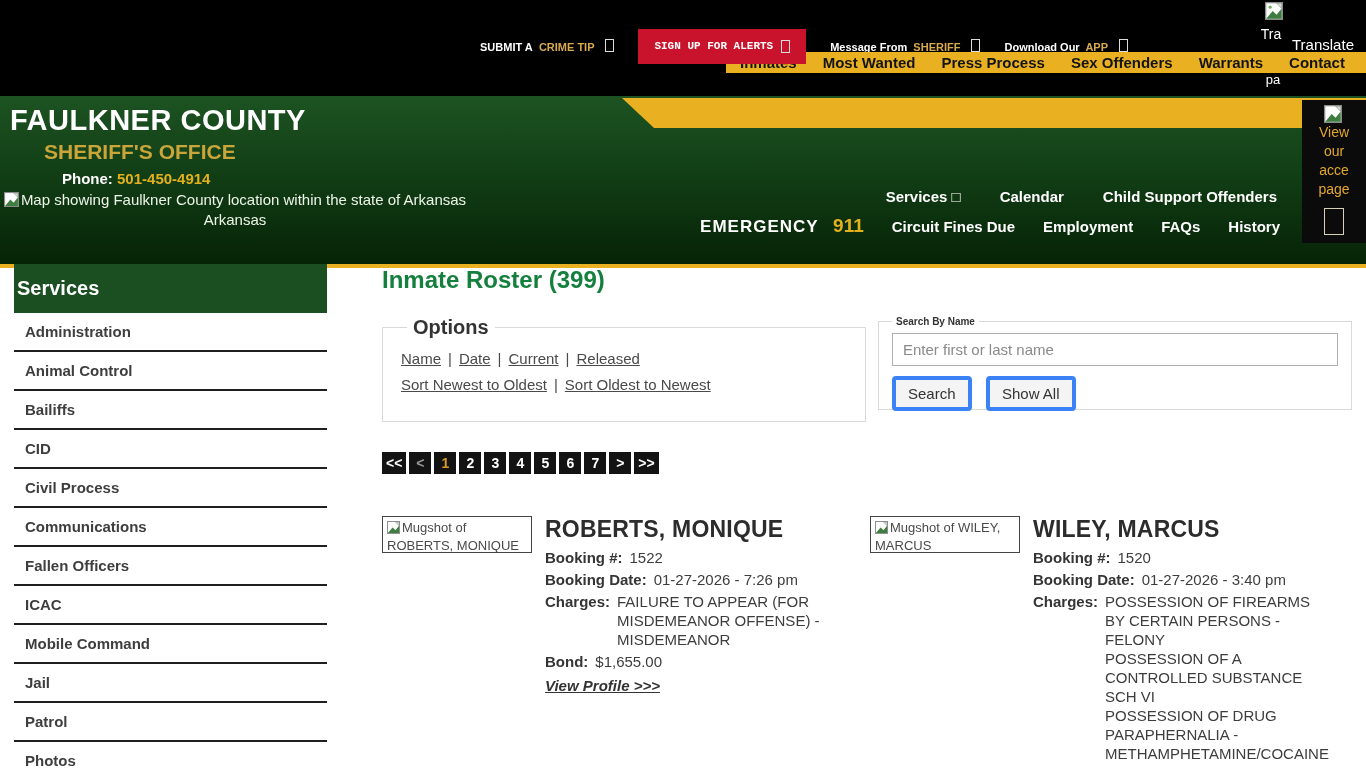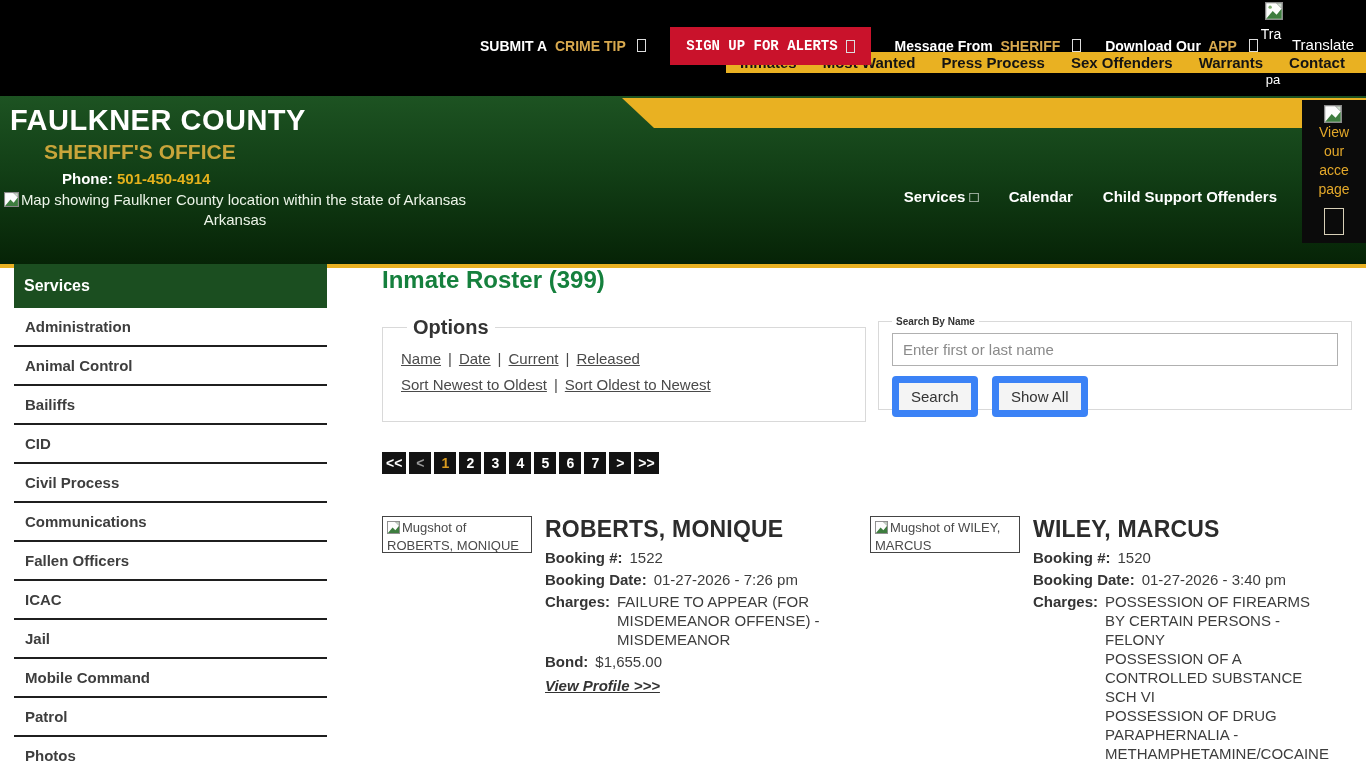--- a/index.html
+++ b/index.html
@@ -6,21 +6,21 @@
     --gold:#e9b122; --green-dark:#1b4e20; --red:#c9122b;
     --tan:#d8a94e; --gold-bright:#e3b11c; --txt:#3d3d3d;
   }
   *{box-sizing:border-box;margin:0;padding:0;}
   body{background:#fff;font-family:"Liberation Sans","DejaVu Sans",sans-serif;}
   .page{position:relative;width:1366px;height:768px;overflow:hidden;background:#fff;}
 
   
   .topbar{position:absolute;top:0;left:0;right:0;height:96px;background:#000;}
   .topbar-row{position:absolute;left:480px;top:26px;height:40px;display:flex;align-items:center;gap:24px;
-    color:#fff;font-size:14px;font-weight:600;white-space:nowrap;}
+    color:#fff;font-size:11px;font-weight:600;white-space:nowrap;}
   .hl{color:var(--tan);}
   .tofu{display:inline-block;width:9px;height:13px;border:1px solid #ddd;margin-left:8px;vertical-align:-1px;}
   .btn-red{background:var(--red);color:#fff;padding:11px 16px;position:relative;z-index:2;display:flex;align-items:center;cursor:pointer;font-family:Liberation Mono, monospace;}
   .gold-nav{position:absolute;left:726px;top:52px;right:0;height:21px;background:var(--gold);
     display:flex;align-items:center;gap:26px;padding-left:14px;z-index:1;}
   .gold-nav span{color:#141414;font-weight:700;font-size:15px;cursor:pointer;white-space:nowrap;}
   .translate{position:absolute;right:14px;top:2px;width:96px;height:94px;z-index:0;color:#fff;}
   .translate .alt-col{position:absolute;left:4px;top:0;width:30px;text-align:center;font-size:14px;}
   .translate .frag-top{position:absolute;left:0;top:24px;width:30px;text-align:center;font-size:14px;}
   .translate .frag-bottom{position:absolute;left:2px;top:70px;width:30px;text-align:center;font-size:13px;z-index:0;}
@@ -31,56 +31,56 @@
     background:linear-gradient(180deg,#1d5322 0%,#123f16 45%,#062306 100%);
     border-bottom:4px solid var(--gold);}
   .gold-band{position:absolute;top:2px;left:622px;right:0;height:30px;background:var(--gold);
     clip-path:polygon(0 0,100% 0,100% 100%,32px 100%);}
   .brand{position:absolute;left:10px;top:8px;}
   .county{color:#fff;font-size:29px;font-weight:700;letter-spacing:.5px;}
   .office{color:#c9a53a;font-size:21px;font-weight:700;margin:3px 0 0 34px;}
   .phone{color:#fff;font-size:15px;font-weight:700;margin:6px 0 0 52px;}
   .phone .num{color:var(--gold-bright);}
   .map-fallback{position:absolute;left:0;top:94px;width:470px;text-align:center;color:#ecf4e8;font-size:15px;line-height:1.3;}
-  .hnav1{position:absolute;top:92px;right:89px;display:flex;gap:30px;color:#fff;font-size:15px;font-weight:600;}
+  .hnav1{position:absolute;top:92px;right:89px;display:flex;gap:39px;color:#fff;font-size:15px;font-weight:600;}
   .hnav1 span{cursor:pointer;white-space:nowrap;}
   .hnav2{position:absolute;top:119px;right:86px;display:flex;gap:28px;align-items:baseline;color:#fff;}
   .emg{font-size:17px;font-weight:600;letter-spacing:1px;}
   .e911{color:var(--gold-bright);font-size:19px;font-weight:600;margin-left:10px;}
   .hnav2 .nav2-item{font-size:15px;font-weight:600;cursor:pointer;white-space:nowrap;}
   .a11y{position:absolute;right:0;top:4px;width:64px;height:143px;background:#0b0b0b;z-index:3;
     display:flex;flex-direction:column;align-items:center;padding-top:5px;cursor:pointer;}
   .a11y .atext{color:#e3a82a;font-size:14px;line-height:1.35;text-align:center;width:50px;}
   .a11y .bigbox{width:20px;height:27px;border:1px solid #d8d0b8;margin-top:9px;}
 
   
   .bimg{vertical-align:-2px;margin-right:2px;}
 
   
   .sidebar{position:absolute;left:14px;top:264px;width:313px;}
-  .sb-title{background:var(--green-dark);color:#fff;font-weight:700;font-size:16px;padding:13px 10px;}
+  .sb-title{background:var(--green-dark);color:#fff;font-weight:700;font-size:20px;padding:13px 3px;}
   .sb-item{padding:10px 0 10px 11px;border-bottom:2px solid #1f1f1f;font-weight:700;font-size:15px;color:#3e3e3e;cursor:pointer;}
 
   
   .main{position:absolute;left:382px;top:264px;width:970px;}
   .main h1{font-size:24px;color:#15803d;font-weight:700;margin:2px 0 22px;}
   .controls{display:flex;align-items:flex-start;}
   fieldset{border:1px solid #d9d9d9;background:#fff;}
   .options-fs{width:484px;height:106px;margin-right:12px;padding:2px 18px;}
   .options-fs legend{font-size:20px;font-weight:700;color:#333;padding:0 6px;margin-left:6px;}
   .linkrow{font-size:15px;color:#4a4a4a;margin-top:9px;}
   .linkrow a{color:#4a4a4a;text-decoration:underline;cursor:pointer;}
   .linkrow .sep{margin:0 7px;}
   .search-fs{width:474px;height:94px;padding:4px 13px;}
   .search-fs legend{font-size:10px;font-weight:700;color:#333;padding:0 4px;}
   .search-input{width:100%;height:33px;border:1px solid #b0b0b0;font-size:15px;padding:0 10px;color:#555;
     font-family:"Liberation Sans",sans-serif;margin-top:2px;}
   .search-input::placeholder{color:#8a8a8a;}
   .btnrow{margin-top:10px;}
-  .gbtn{background:#f4f4f4;border:7px solid #3b82f6;border-radius:4px;font-size:15px;color:#333;
+  .gbtn{background:#f4f4f4;border:4px solid #3b82f6;border-radius:4px;font-size:15px;color:#333;
     padding:5px 12px;margin-right:10px;cursor:pointer;font-family:"Liberation Sans",sans-serif;}
 
   .pagination{margin-top:30px;display:flex;gap:3px;}
   .pg{min-width:22px;height:22px;background:#131313;color:#fff;font-size:14px;font-weight:700;
     display:flex;align-items:center;justify-content:center;padding:0 4px;cursor:pointer;}
   .pg.dim{color:#9a9a9a;}
   .pg.current{color:#d99b1f;}
 
   .cards{display:grid;grid-template-columns:482px 482px;gap:0 6px;margin-top:42px;}
   .card{display:flex;align-items:flex-start;}
@@ -169,20 +169,30 @@
       </div>
       <div>Arkansas</div>
     </div>
 
     <div class="hnav1">
       <span>Services □</span>
       <span>Calendar</span>
       <span>Child Support Offenders</span>
     </div>
 
+    <div class="hnav2">
+      <span>
+        <span class="emg">EMERGENCY</span>
+        <span class="e911">911</span>
+      </span>
+      <span class="nav2-item">Circuit Fines Due</span>
+      <span class="nav2-item">Employment</span>
+      <span class="nav2-item">FAQs</span>
+      <span class="nav2-item">History</span>
+    </div>
 
     <div class="a11y">
       <svg class="bimg" viewBox="0 0 14 14" width="18" height="18">
         <rect x="0.5" y="0.5" width="13" height="13" fill="#fdfdfd" stroke="#8a8a8a"></rect>
         <path d="M1 13 L6 7 L9 10 L13 5 L13 13 Z" fill="#3e7d3f"></path>
         <path d="M9 1 L13 1 L13 5 Z" fill="#cfe0cf" stroke="#8a8a8a" stroke-width="0.5"></path>
       </svg>
       <span class="atext">View our acce page</span>
       <span class="bigbox"></span>
     </div>
@@ -191,22 +201,22 @@
   <div class="sidebar">
     <div class="sb-title">Services</div>
     <div class="sb-item">Administration</div>
     <div class="sb-item">Animal Control</div>
     <div class="sb-item">Bailiffs</div>
     <div class="sb-item">CID</div>
     <div class="sb-item">Civil Process</div>
     <div class="sb-item">Communications</div>
     <div class="sb-item">Fallen Officers</div>
     <div class="sb-item">ICAC</div>
+    <div class="sb-item">Mobile Command</div>
     <div class="sb-item">Jail</div>
-    <div class="sb-item">Mobile Command</div>
     <div class="sb-item">Patrol</div>
     <div class="sb-item">Photos</div>
   </div>
 
   <div class="main">
     <h1>Inmate Roster (399)</h1>
 
     <div class="controls">
       <fieldset class="options-fs">
         <legend>Options</legend>

